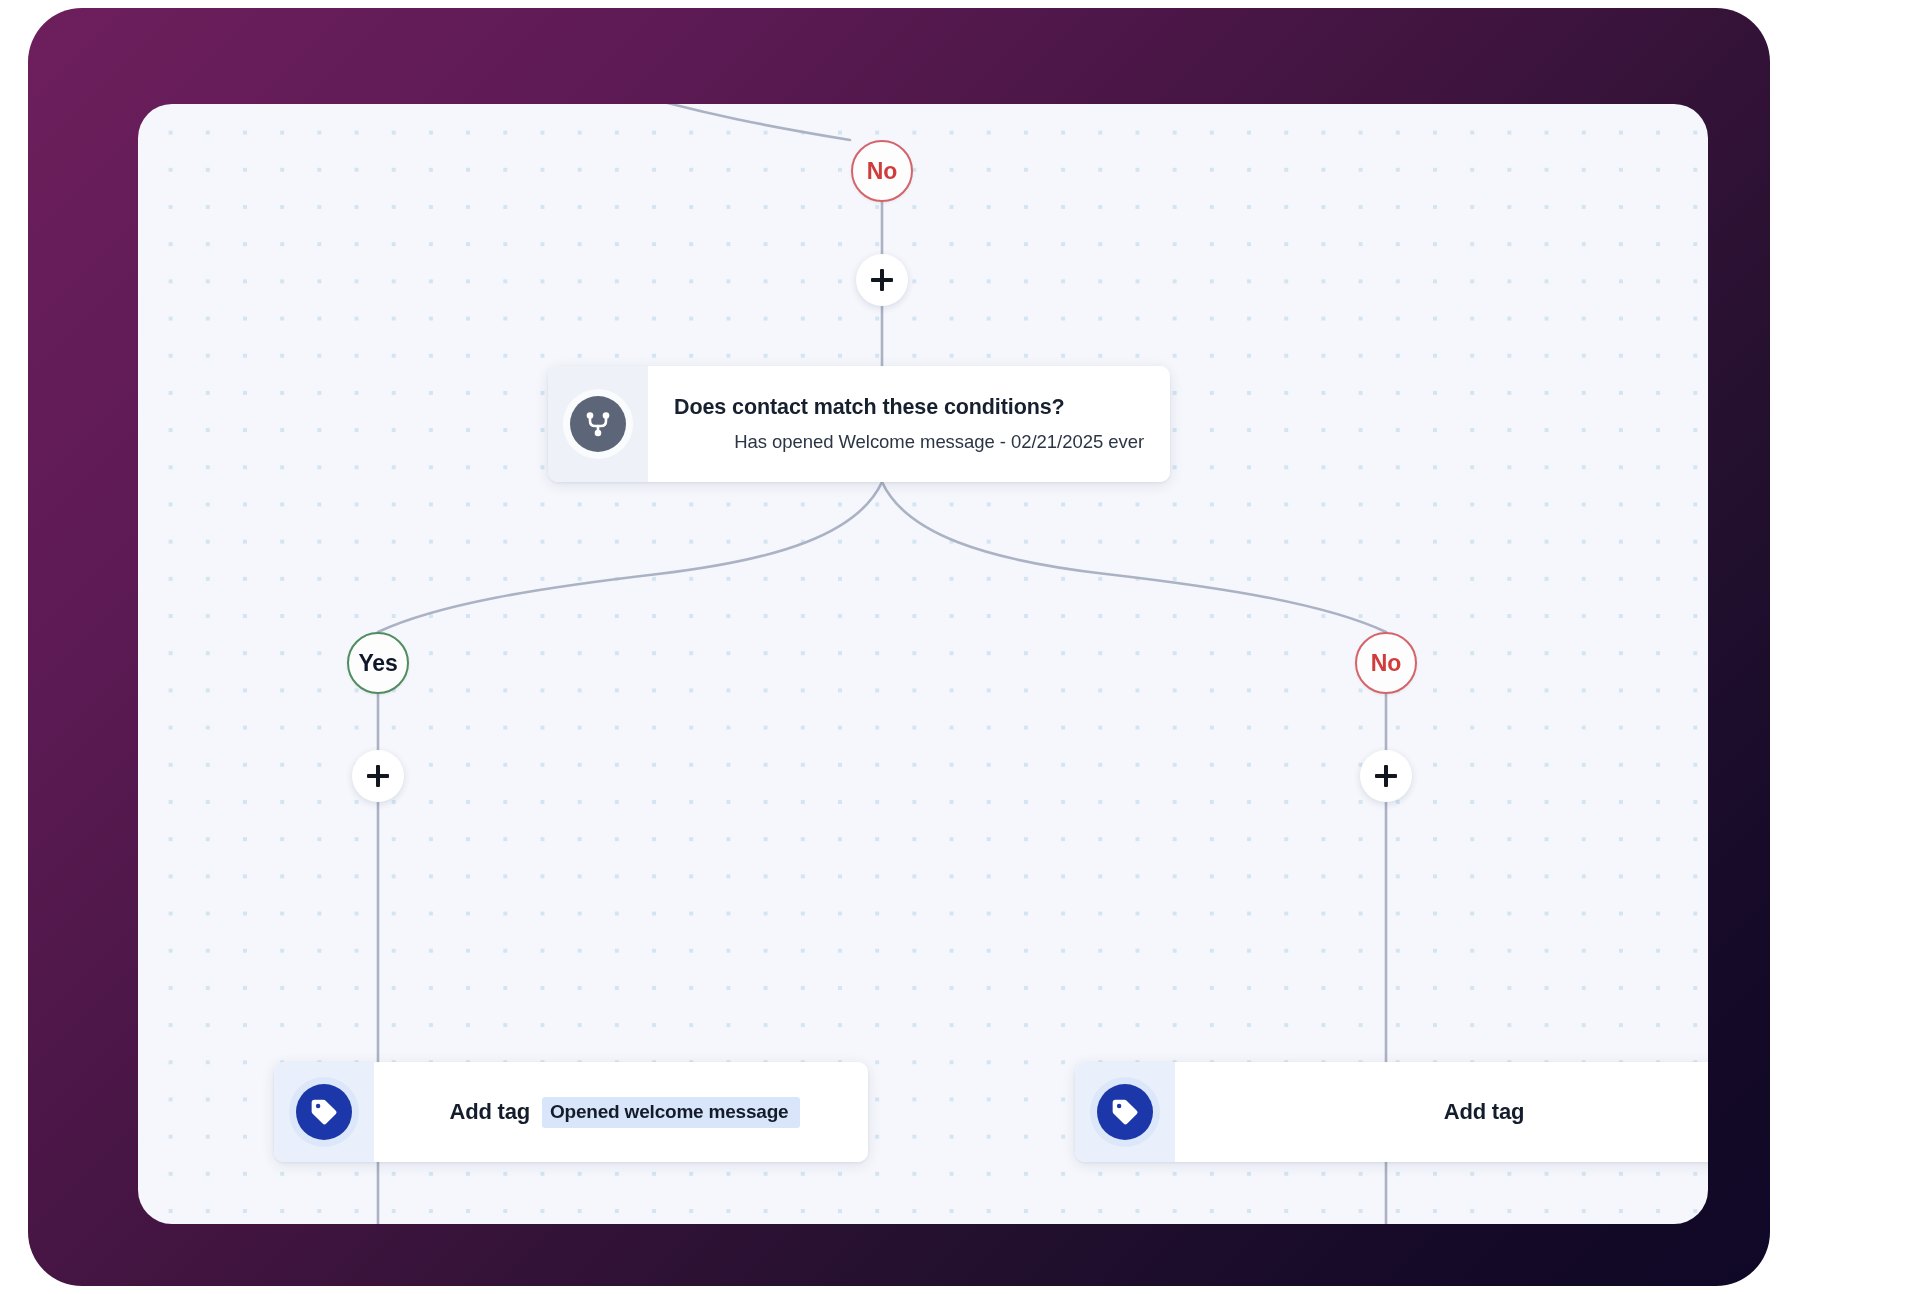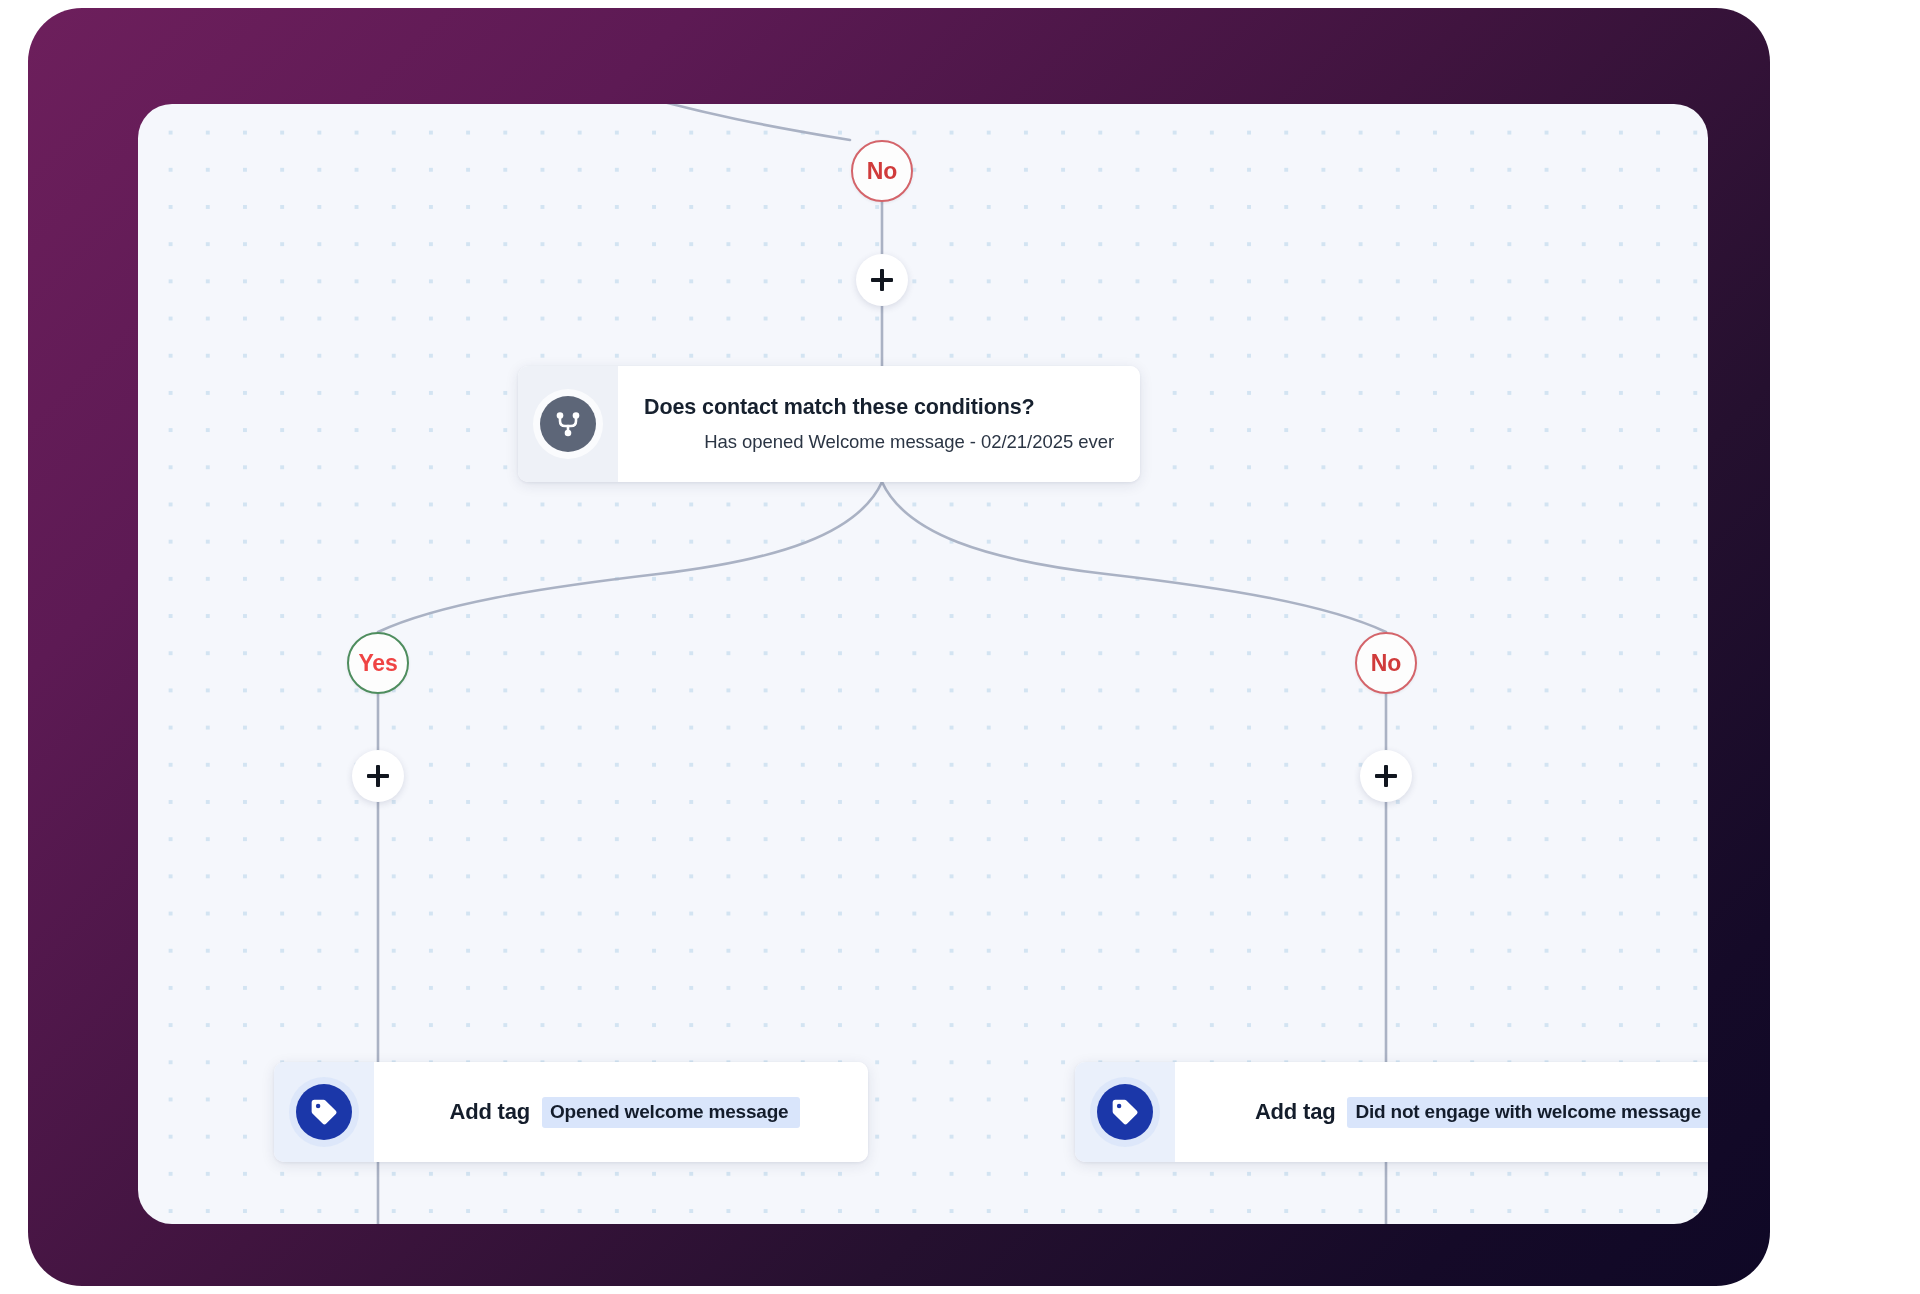--- a/index.html
+++ b/index.html
@@ -73,21 +73,21 @@
     box-sizing: border-box;
     letter-spacing: -0.2px;
     box-shadow: 0 1px 3px rgba(30,40,70,0.08);
   }
   .branch-badge.no {
     border: 2.4px solid #d4646a;
     color: #d03b3b;
   }
   .branch-badge.yes {
     border: 2.4px solid #4e8d5e;
-    color: #ef4444;
+    color: #0f172a;
     justify-content: center;
   }
 
   
   .plus-btn {
     position: absolute;
     width: 52px;
     height: 52px;
     border-radius: 50%;
     background: #ffffff;
@@ -128,21 +128,21 @@
   .node-body {
     background: #ffffff;
     display: flex;
     flex-direction: column;
     justify-content: center;
     flex: 1 1 auto;
   }
 
   
   #condition-node {
-    left: 380px;
+    left: 410px;
     top: 262px;
     width: 622px;
     height: 116px;
   }
   #condition-node .node-body {
     padding: 0 26px 0 26px;
   }
   .condition-title {
     font-size: 21.5px;
     font-weight: bold;
@@ -320,18 +320,17 @@
                      L 17.3 26.6 a 2.6 2.6 0 0 1 -3.7 0
                      L 3.4 16.4 a 2.6 2.6 0 0 1 -0.75 -1.85
                      L 2.65 5.6 a 2.9 2.9 0 0 1 2.95 -2.95
                      L 14.55 2.65 a 2.6 2.6 0 0 1 1.85 0.75 Z" fill="#ffffff"></path>
             <circle cx="9.1" cy="9.1" r="2.25" fill="#1b37a9"></circle>
           </svg>
         </div>
       </div>
       <div class="node-body">
         <span class="tag-action-label">Add tag</span>
-        <span class="tag-chip">Did not engage with welcome message</span>
       </div>
     </div>
 
   </div>
 </div>
 
 </body></html>

